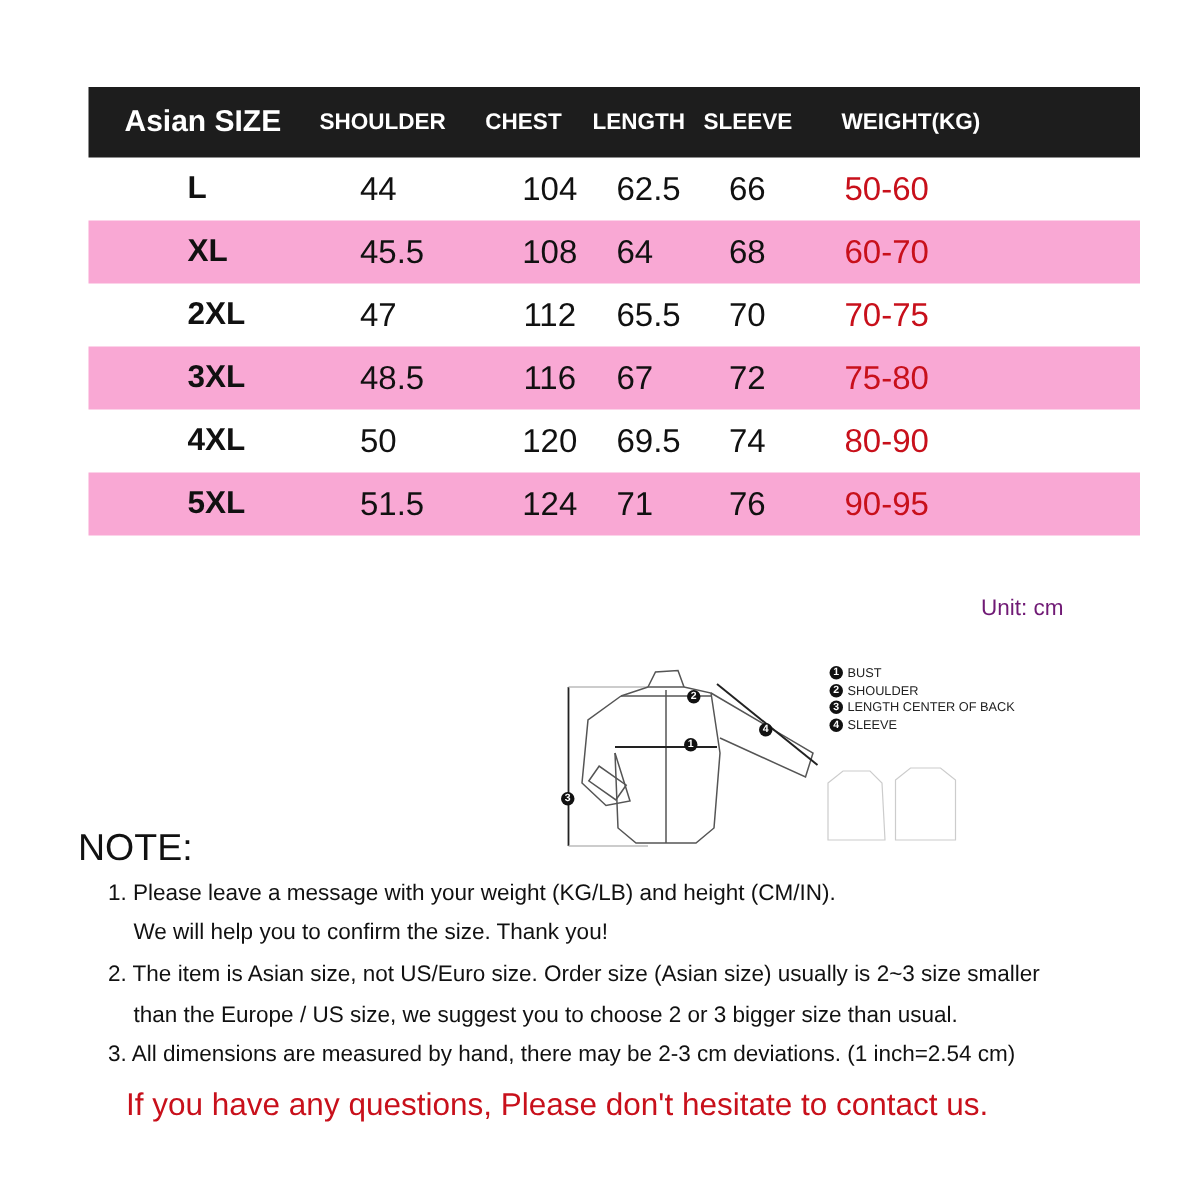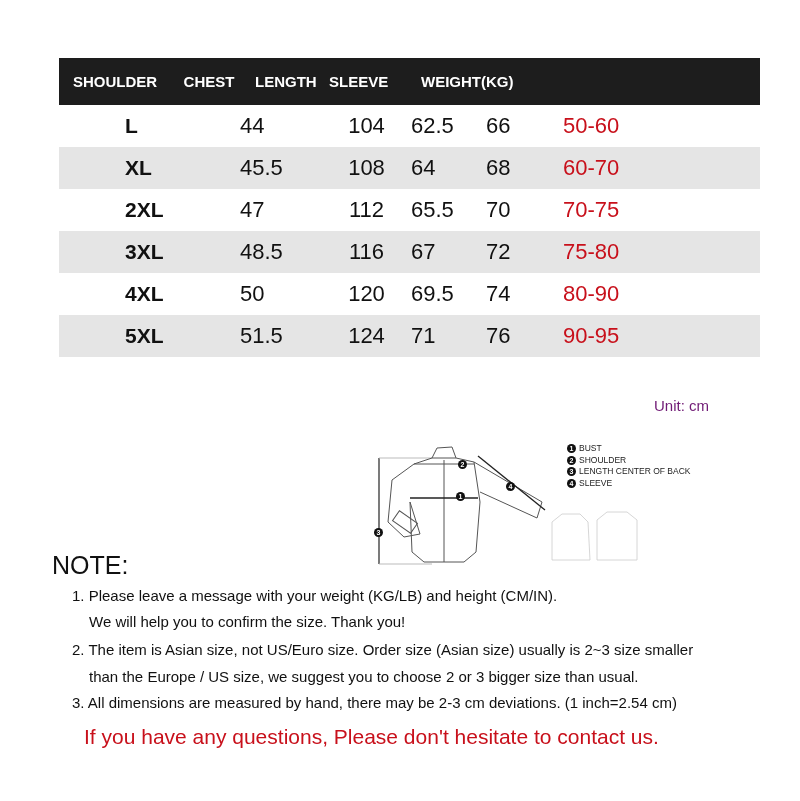--- a/index.html
+++ b/index.html
@@ -1,21 +1,21 @@
 <!DOCTYPE html>
 <html><head>
   <meta charset="utf-8">
   <style>
     html, body { margin: 0; padding: 0; background: #ffffff; }
     body { width: 800px; height: 801px; position: relative; overflow: hidden; font-family: "Liberation Sans", sans-serif; color: #111; }
 
     .size-table { position: absolute; left: 59px; top: 58px; width: 701px; }
     .tbl-header { height: 47px; background: #1d1d1d; display: flex; align-items: center; color: #fff; font-weight: bold; }
     .tbl-row { height: 42px; display: flex; align-items: center; font-size: 22px; color: #111; }
-    .tbl-row.shaded { background: #e5e5e5; }
+    .tbl-row.shaded { background: #f9a8d4; }
 
     .c-size { width: 140px; padding-left: 0; box-sizing: border-box; }
     .c-shoulder { width: 105px; }
     .c-chest { width: 78px; text-align: center; }
     .c-length { width: 82px; }
     .c-sleeve { width: 90px; }
     .c-weight { width: 150px; }
 
     .tbl-header .c-size { font-size: 20px; padding-left: 24px; }
     .tbl-header .hcell { font-size: 15px; }
@@ -28,34 +28,35 @@
     .tbl-row .c-size { font-weight: bold; padding-left: 66px; width: 181px; box-sizing: border-box; font-size: 21px; }
     .tbl-row .c-shoulder { width: 82px; }
     .tbl-row .c-chest { width: 89px; }
     .tbl-row .c-length { width: 75px; }
     .tbl-row .c-sleeve { width: 77px; }
     .tbl-row .c-weight { color: #c8101b; width: 140px; }
 
     .unit-label { position: absolute; left: 654px; top: 397px; font-size: 15px; color: #701a75; }
 
     .diagram { position: absolute; left: 352px; top: 432px; width: 320px; height: 140px; }
-    .legend { position: absolute; left: 567px; top: 443px; font-size: 8.5px; line-height: 11.5px; color: #222; }
+    .legend { position: absolute; left: 553px; top: 443px; font-size: 8.5px; line-height: 11.5px; color: #222; }
     .legend-item { display: flex; align-items: center; gap: 3px; }
     .num-badge { display: inline-flex; width: 9px; height: 9px; border-radius: 50%; background: #111; color: #fff; font-size: 7px; font-weight: bold; align-items: center; justify-content: center; }
 
     .note-title { position: absolute; left: 52px; top: 551px; font-size: 25px; color: #111; }
     .note { position: absolute; left: 72px; font-size: 15px; color: #111; white-space: nowrap; }
     .note.indent { left: 89px; }
     .contact { position: absolute; left: 84px; top: 725px; font-size: 21px; color: #c8101b; white-space: nowrap; text-align: right; }
   </style>
 </head>
 <body>
 
 <div class="size-table">
   <div class="tbl-header">
+    <div class="c-size">Asian SIZE</div>
     <div class="hcell c-shoulder">SHOULDER</div>
     <div class="hcell c-chest">CHEST</div>
     <div class="hcell c-length">LENGTH</div>
     <div class="hcell c-sleeve">SLEEVE</div>
     <div class="hcell c-weight">WEIGHT(KG)</div>
   </div>
 
   <div class="tbl-row">
     <div class="c-size">L</div>
     <div class="c-shoulder">44</div>

